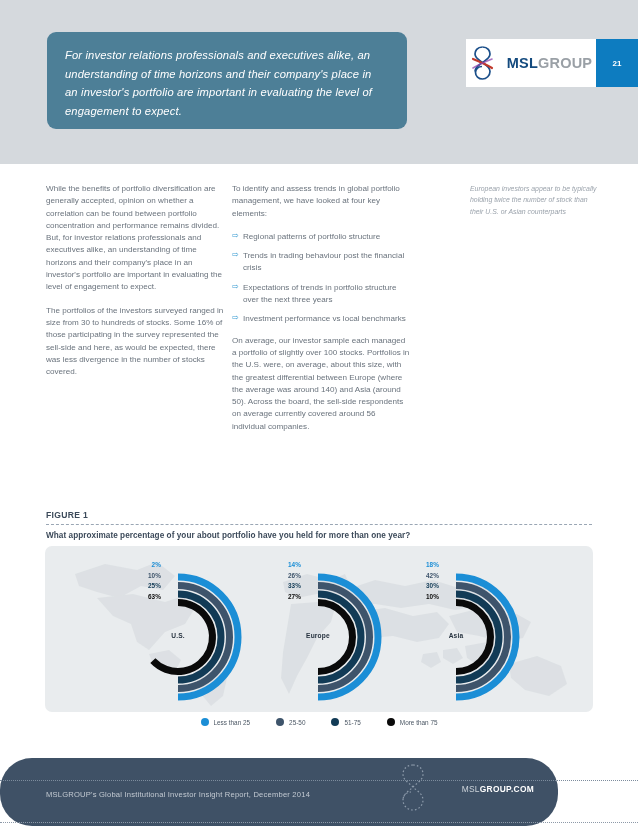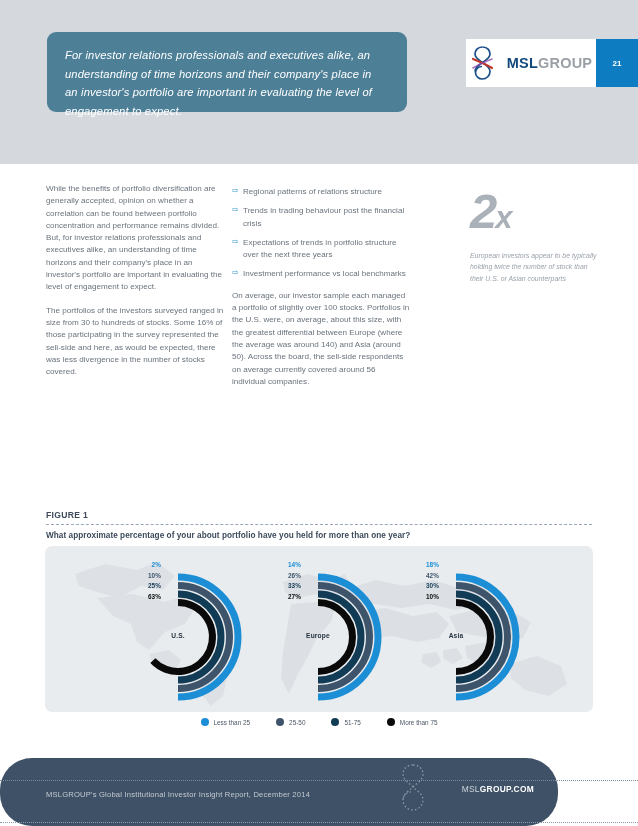--- a/index.html
+++ b/index.html
@@ -12,21 +12,21 @@
     overflow:hidden;
     -webkit-font-smoothing:antialiased;
   }
 
   
   .top-band{
     position:absolute;left:0;top:0;width:638px;height:164px;
     background:#d5d9dd;
   }
   .quote-box{
-    position:absolute;left:47px;top:32px;width:360px;height:80px;
+    position:absolute;left:47px;top:32px;width:360px;height:97px;
     background:#4d7f97;
     border-radius:9px;
     box-sizing:border-box;
     padding:14px 22px 10px 18px;
   }
   .quote-text{
     font-style:italic;
     font-size:11.2px;
     line-height:18.6px;
     color:#ffffff;
@@ -175,31 +175,31 @@
 </div>
 
 <div class="cols">
 
   <div class="col col-1">
     <p>While the benefits of portfolio diversification are generally accepted, opinion on whether a correlation can be found between portfolio concentration and performance remains divided.  But, for investor relations professionals and executives alike, an understanding of time horizons and their company's place in an investor's portfolio are important in evaluating the level of engagement to expect.</p>
     <p>The portfolios of the investors surveyed ranged in size from 30 to hundreds of stocks.  Some 16% of those participating in the survey represented the sell-side and here, as would be expected, there was less divergence in the number of stocks covered.</p>
   </div>
 
   <div class="col col-2">
+    <p>To identify and assess trends in global portfolio management, we have looked at four key elements:</p>
     <ul class="bullets">
-      <li><span class="arrow-ic">⇨</span><span>Regional patterns of relations structure</span></li>
+      <li><span class="arrow-ic">⇨</span><span>Regional patterns of portfolio structure</span></li>
       <li><span class="arrow-ic">⇨</span><span>Trends in trading behaviour post the financial crisis</span></li>
       <li><span class="arrow-ic">⇨</span><span>Expectations of trends in portfolio structure over the next three years</span></li>
       <li><span class="arrow-ic">⇨</span><span>Investment performance vs local benchmarks</span></li>
     </ul>
     <p style="margin-top:9px">On average, our investor sample each managed a portfolio of slightly over 100 stocks.   Portfolios in the U.S. were, on average, about this size, with the greatest differential between Europe (where the average was around 140) and Asia (around 50).  Across the board, the sell-side respondents on average currently covered around 56 individual companies.</p>
   </div>
 
   <div class="col col-3">
-    <div class="bignum"><span>2</span><span class="x">x</span></div>
     <div class="callout-cap">European investors appear to be typically holding twice the number of stock than their U.S. or Asian counterparts</div>
   </div>
 </div>
 
 <div class="figure-head">
   <div class="fig-label">FIGURE 1</div>
   <div class="fig-rule"></div>
   <div class="fig-title">What approximate percentage of your about portfolio have you held for more than one year?</div>
 </div>
 

